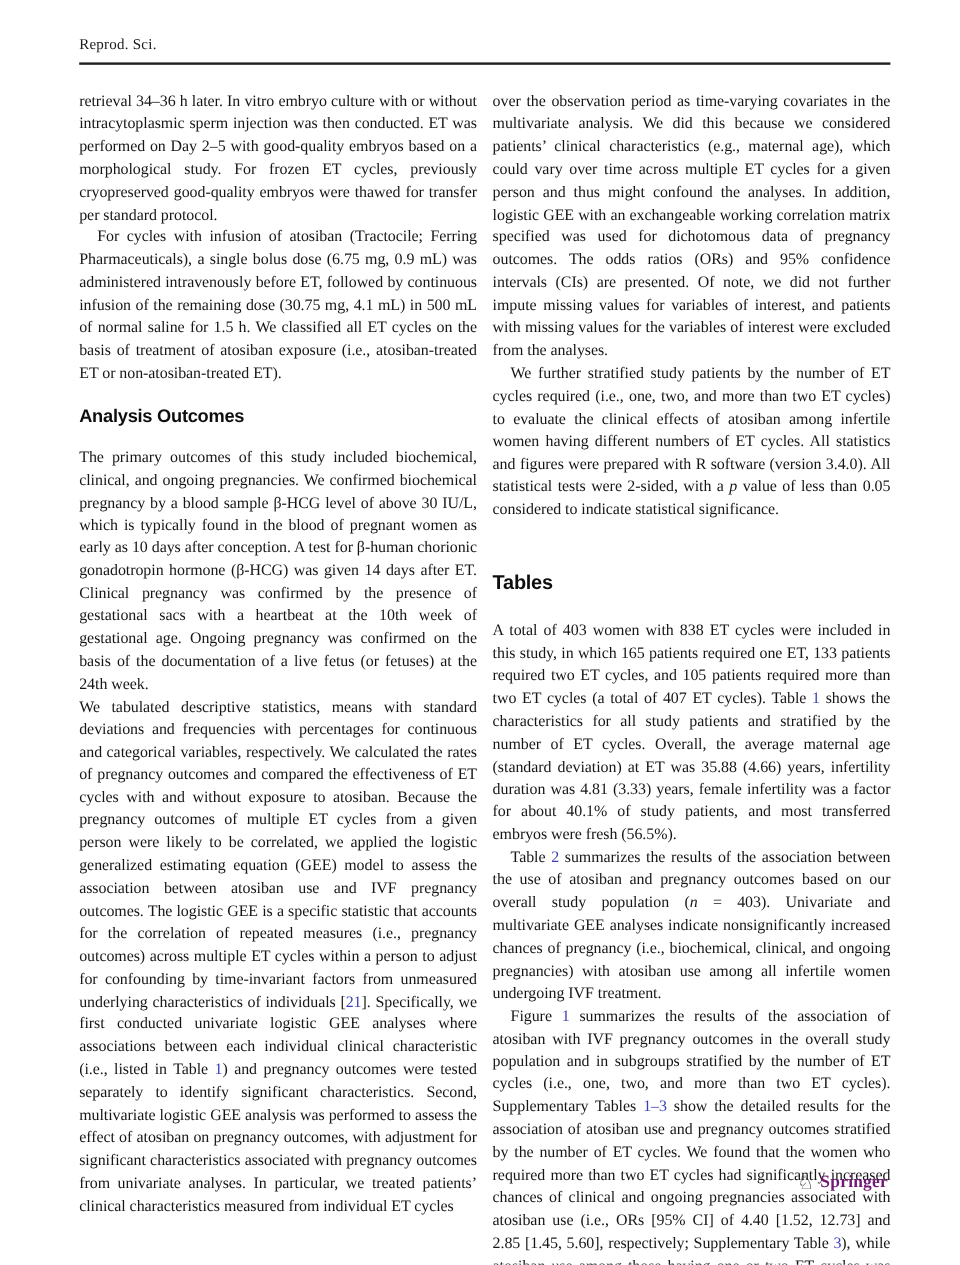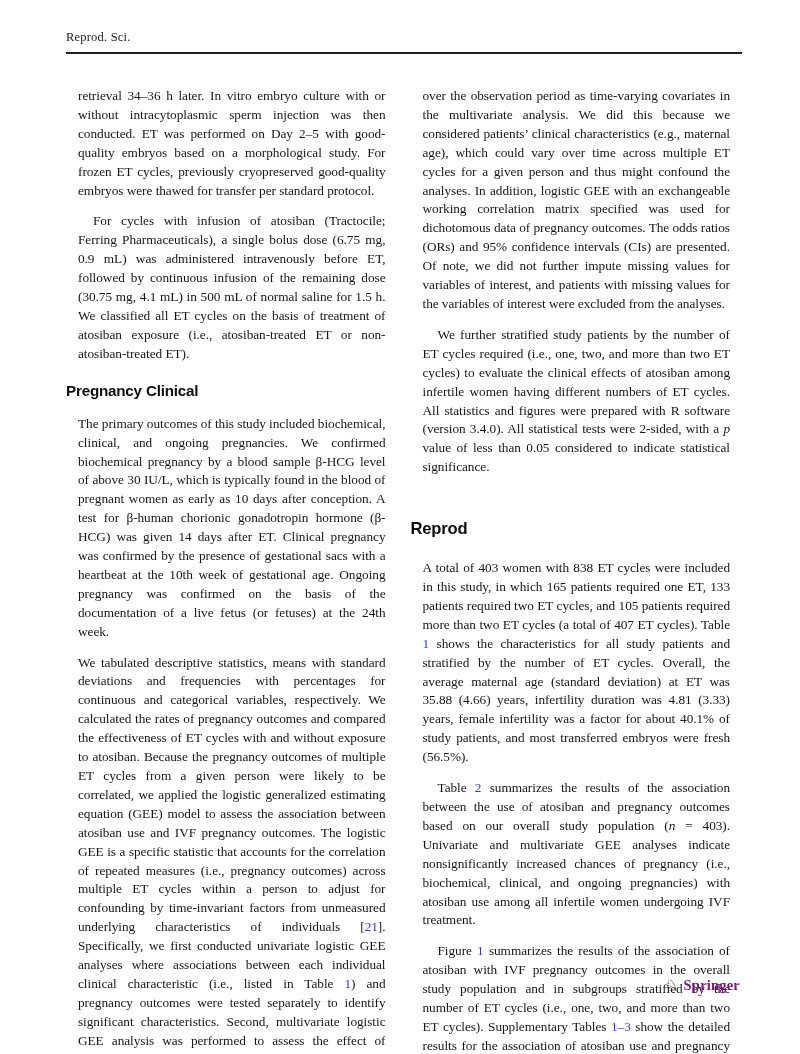--- a/index.html
+++ b/index.html
@@ -26,21 +26,21 @@
     border-bottom:2px solid #1f1f1f;
     margin-top:7px;
   }
   .cols{
     display:flex;
     gap:13px;
     margin-top:21px;
   }
   .col{flex:1 1 0;min-width:0;}
   .body-p{
-    margin:12px;
+    margin:0;
     font-size:13.3px;
     line-height:18.9px;
     text-align:justify;
     letter-spacing:-0.05px;
   }
   .body-p.ind{text-indent:15px;}
   .h-sub{
     font-family:"Liberation Sans","DejaVu Sans",sans-serif;
     font-weight:bold;
     font-size:15.2px;
@@ -89,29 +89,29 @@
   <header>
     <div class="journal">Reprod. Sci.</div>
     <div class="rule"></div>
   </header>
 
   <main class="cols">
 
     <section class="col">
       <p class="body-p"><span>retrieval 34–36 h later. In vitro embryo culture with or without intracytoplasmic sperm injection was then conducted. ET was performed on Day 2–5 with good-quality embryos based on a morphological study. For frozen ET cycles, previously cryopreserved good-quality embryos were thawed for transfer per standard protocol.</span></p>
       <p class="body-p ind"><span>For cycles with infusion of atosiban (Tractocile; Ferring Pharmaceuticals), a single bolus dose (6.75 mg, 0.9 mL) was administered intravenously before ET, followed by continuous infusion of the remaining dose (30.75 mg, 4.1 mL) in 500 mL of normal saline for 1.5 h. We classified all ET cycles on the basis of treatment of atosiban exposure (i.e., atosiban-treated ET or non-atosiban-treated ET).</span></p>
-      <h3 class="h-sub">Pregnancy Clinical</h3>
+      <h3 class="h-sub">Analysis Outcomes</h3>
       <p class="body-p"><span>The primary outcomes of this study included biochemical, clinical, and ongoing pregnancies. We confirmed biochemical pregnancy by a blood sample β-HCG level of above 30 IU/L, which is typically found in the blood of pregnant women as early as 10 days after conception. A test for β-human chorionic gonadotropin hormone (β-HCG) was given 14 days after ET. Clinical pregnancy was confirmed by the presence of gestational sacs with a heartbeat at the 10th week of gestational age. Ongoing pregnancy was confirmed on the basis of the documentation of a live fetus (or fetuses) at the 24th week.</span></p>
       <p class="body-p"><span>We tabulated descriptive statistics, means with standard deviations and frequencies with percentages for continuous and categorical variables, respectively. We calculated the rates of pregnancy outcomes and compared the effectiveness of ET cycles with and without exposure to atosiban. Because the pregnancy outcomes of multiple ET cycles from a given person were likely to be correlated, we applied the logistic generalized estimating equation (GEE) model to assess the association between atosiban use and IVF pregnancy outcomes. The logistic GEE is a specific statistic that accounts for the correlation of repeated measures (i.e., pregnancy outcomes) across multiple ET cycles within a person to adjust for confounding by time-invariant factors from unmeasured underlying characteristics of individuals [</span><span class="ref">21</span><span>]. Specifically, we first conducted univariate logistic GEE analyses where associations between each individual clinical characteristic (i.e., listed in Table </span><span class="ref">1</span><span>) and pregnancy outcomes were tested separately to identify significant characteristics. Second, multivariate logistic GEE analysis was performed to assess the effect of atosiban on pregnancy outcomes, with adjustment for significant characteristics associated with pregnancy outcomes from univariate analyses. In particular, we treated patients’ clinical characteristics measured from individual ET cycles</span></p>
     </section>
 
     <section class="col">
       <p class="body-p"><span>over the observation period as time-varying covariates in the multivariate analysis. We did this because we considered patients’ clinical characteristics (e.g., maternal age), which could vary over time across multiple ET cycles for a given person and thus might confound the analyses. In addition, logistic GEE with an exchangeable working correlation matrix specified was used for dichotomous data of pregnancy outcomes. The odds ratios (ORs) and 95% confidence intervals (CIs) are presented. Of note, we did not further impute missing values for variables of interest, and patients with missing values for the variables of interest were excluded from the analyses.</span></p>
       <p class="body-p ind"><span>We further stratified study patients by the number of ET cycles required (i.e., one, two, and more than two ET cycles) to evaluate the clinical effects of atosiban among infertile women having different numbers of ET cycles. All statistics and figures were prepared with R software (version 3.4.0). All statistical tests were 2-sided, with a </span><span class="it">p</span><span> value of less than 0.05 considered to indicate statistical significance.</span></p>
-      <h2 class="h-sec h-results">Reprod</h2>
+      <h2 class="h-sec h-results">Tables</h2>
       <p class="body-p"><span>A total of 403 women with 838 ET cycles were included in this study, in which 165 patients required one ET, 133 patients required two ET cycles, and 105 patients required more than two ET cycles (a total of 407 ET cycles). Table </span><span class="ref">1</span><span> shows the characteristics for all study patients and stratified by the number of ET cycles. Overall, the average maternal age (standard deviation) at ET was 35.88 (4.66) years, infertility duration was 4.81 (3.33) years, female infertility was a factor for about 40.1% of study patients, and most transferred embryos were fresh (56.5%).</span></p>
       <p class="body-p ind"><span>Table </span><span class="ref">2</span><span> summarizes the results of the association between the use of atosiban and pregnancy outcomes based on our overall study population (</span><span class="it">n</span><span> = 403). Univariate and multivariate GEE analyses indicate nonsignificantly increased chances of pregnancy (i.e., biochemical, clinical, and ongoing pregnancies) with atosiban use among all infertile women undergoing IVF treatment.</span></p>
       <p class="body-p ind"><span>Figure </span><span class="ref">1</span><span> summarizes the results of the association of atosiban with IVF pregnancy outcomes in the overall study population and in subgroups stratified by the number of ET cycles (i.e., one, two, and more than two ET cycles). Supplementary Tables </span><span class="ref">1–3</span><span> show the detailed results for the association of atosiban use and pregnancy outcomes stratified by the number of ET cycles. We found that the women who required more than two ET cycles had significantly increased chances of clinical and ongoing pregnancies associated with atosiban use (i.e., ORs [95% CI] of 4.40 [1.52, 12.73] and 2.85 [1.45, 5.60], respectively; Supplementary Table </span><span class="ref">3</span><span>), while atosiban use among those having one or two ET cycles was not significantly associated with IVF pregnancy outcomes (Supplementary Tables </span></p>
     </section>
 
   </main>
 
   <footer class="springer">
     <span class="knight">♘</span>
     <span class="sp-name">Springer</span>

